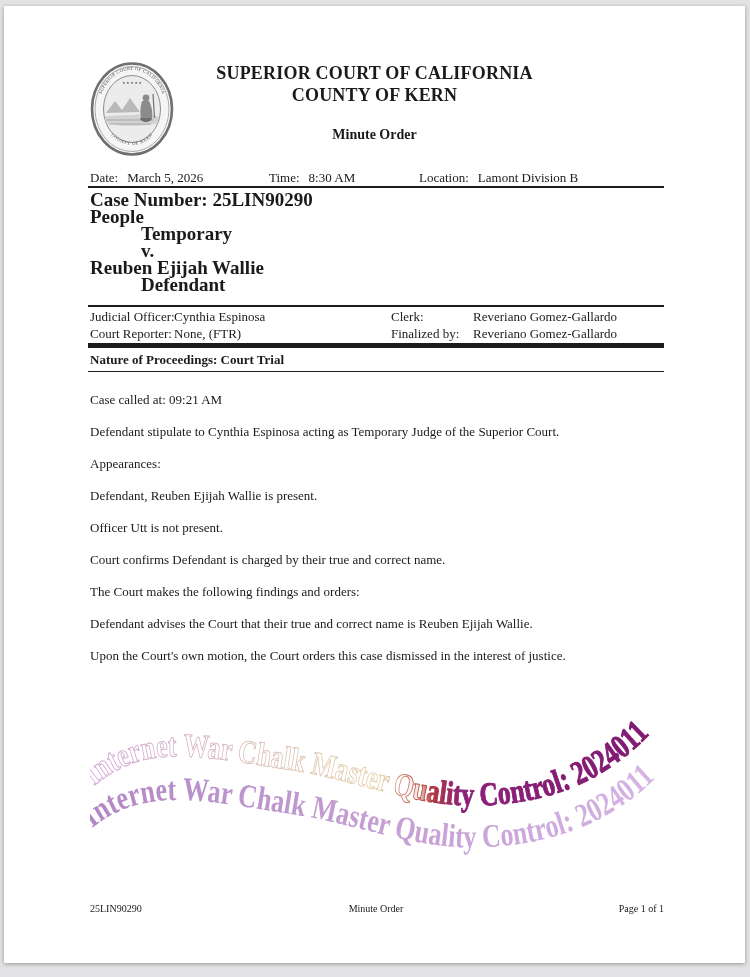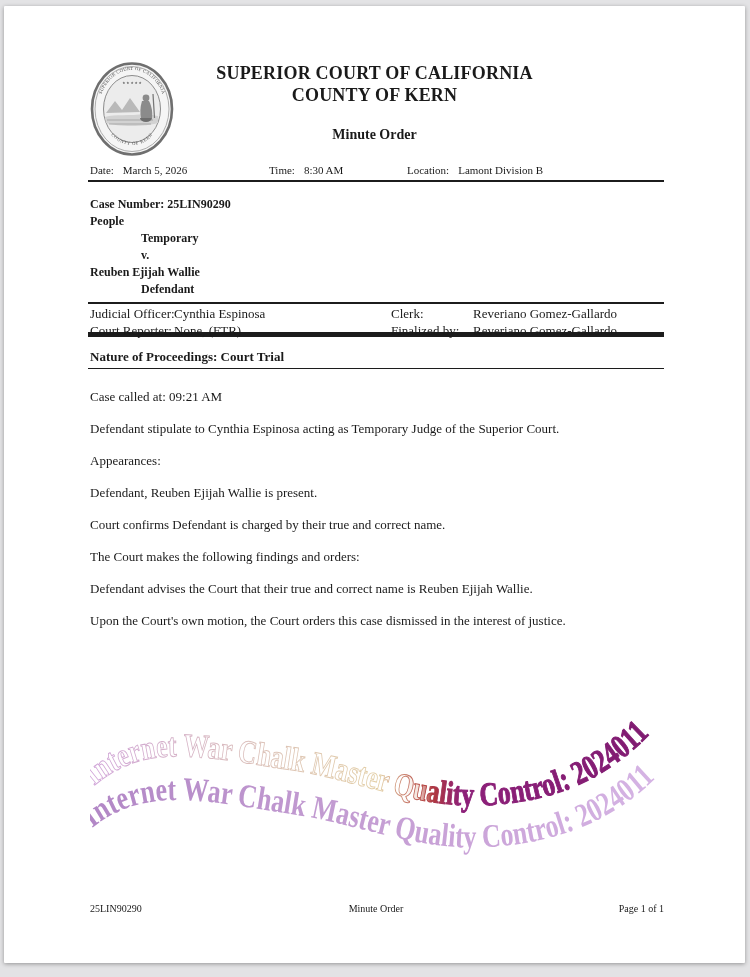--- a/index.html
+++ b/index.html
@@ -18,40 +18,40 @@
   .court-line { font-size: 18px; font-weight: bold; line-height: 22px; letter-spacing: 0.2px; }
   .doc-title { margin-top: 21px; font-size: 14px; font-weight: bold; }
 
   
   .content { position: relative; padding: 0 81px 0 84px; }
   .rule { background: #1c1c1c; width: 100%; }
   .rule-med { height: 2px; }
   .rule-thick { height: 2.4px; }
   .rule-thin { height: 1px; }
 
-  .info-row { position: relative; height: 16px; font-size: 11px; }
+  .info-row { position: relative; height: 16px; font-size: 13px; margin-top: 6px; }
   .info-date { position: absolute; left: 2px; }
   .info-time { position: absolute; left: 181px; }
-  .info-loc  { position: absolute; left: 319px; text-align: center; }
+  .info-loc  { position: absolute; left: 331px; text-align: center; }
   .info-row .lbl { margin-right: 9px; }
 
-  .case-block { font-size: 12px; font-weight: bold; line-height: 17px; padding: 3px 0 4px 2px; margin-top: 11px; }
+  .case-block { font-size: 19px; font-weight: bold; line-height: 17px; padding: 3px 0 12px 2px; }
   .indent { padding-left: 51px; }
 
-  .officials { position: relative; height: 28px; font-size: 13px; padding-top: 2px; }
+  .officials { position: relative; height: 36px; font-size: 13px; padding-top: 2px; }
   .off-row { position: relative; height: 17px; }
   .off-l1 { position: absolute; left: 2px; }
   .off-v1 { position: absolute; left: 86px; }
   .off-l2 { position: absolute; left: 303px; }
   .off-v2 { position: absolute; left: 385px; }
 
   .charges { font-size: 13px; line-height: 16.5px; padding: 2px 0 3px 2px; }
   .charges-heading { font-weight: bold; }
 
-  .nature { font-size: 13px; font-weight: bold; line-height: 16.5px; padding: 12px 0 3px 2px; }
+  .nature { font-size: 13px; font-weight: bold; line-height: 16.5px; padding: 4px 0 3px 2px; }
 
   .body-text { padding: 20px 0 0 2px; font-size: 13px; }
   .body-text p { line-height: 15px; margin-bottom: 17px; }
 
   
   .watermark { position: absolute; left: 86px; top: 694px; width: 580px; height: 175px; pointer-events: none; }
   .wm-text { font-family: "Liberation Serif", "DejaVu Serif", serif; font-weight: bold; font-size: 33px; }
 
   
   .footer { position: absolute; left: 84px; right: 81px; top: 897px; height: 14px; font-size: 10px; }
@@ -147,20 +147,21 @@
 
     <div class="nature">Nature of Proceedings: Court Trial</div>
 
     <div class="rule rule-thin"></div>
 
     <div class="body-text">
       <p>Case called at: 09:21 AM</p>
       <p>Defendant stipulate to Cynthia Espinosa acting as Temporary Judge of the Superior Court.</p>
       <p>Appearances:</p>
       <p>Defendant, Reuben Ejijah Wallie is present.</p>
+      <p>Officer Utt is not present.</p>
       <p>Court confirms Defendant is charged by their true and correct name.</p>
       <p>The Court makes the following findings and orders:</p>
       <p>Defendant advises the Court that their true and correct name is Reuben Ejijah Wallie.</p>
       <p>Upon the Court's own motion, the Court orders this case dismissed in the interest of justice.</p>
     </div>
   </div>
 
   <svg class="watermark" viewBox="0 0 580 175">
     <defs>
       <path id="wmPath1" d="M 4 86 C 55 42, 110 56, 200 70 C 270 80, 330 110, 400 105 C 460 101, 512 84, 562 32" fill="none"></path>

